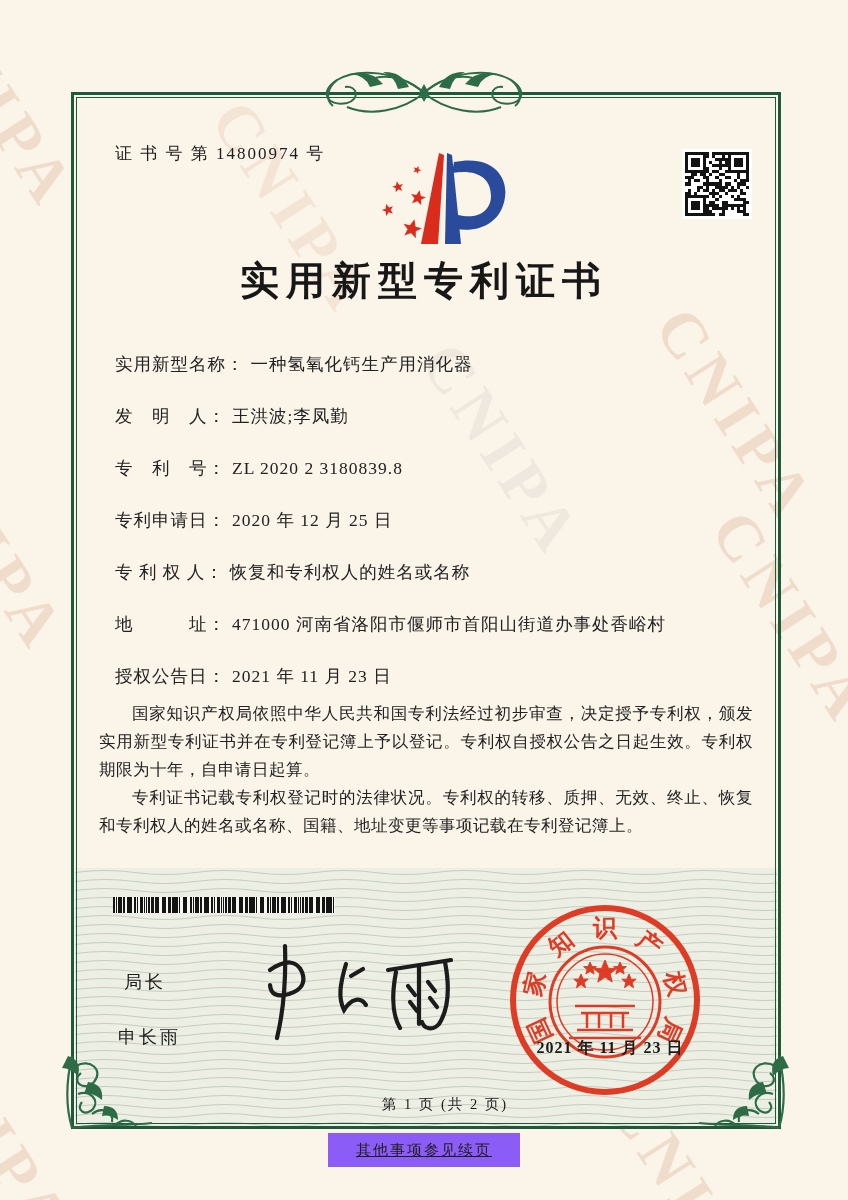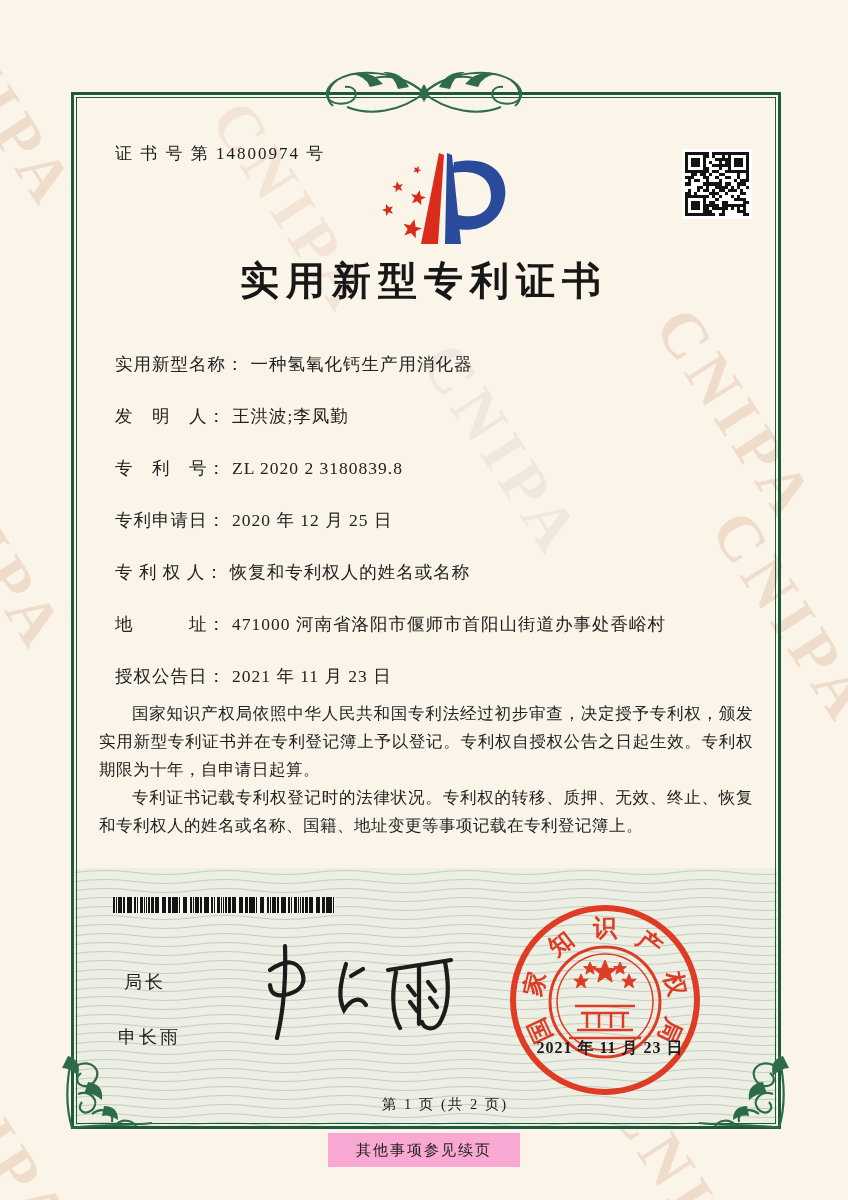--- a/index.html
+++ b/index.html
@@ -65,22 +65,22 @@
   .signature { position:absolute; left:248px; top:938px; }
 
   .seal { position:absolute; left:505px; top:900px; }
   .seal-date { position:absolute; left:520px; top:1038px; width:180px; text-align:center;
                font-size:16px; letter-spacing:1px; color:#1a1a1a; font-weight:bold; }
 
   .page-footer { position:absolute; left:0; top:1095px; width:848px; text-align:center;
                  font-size:14.5px; letter-spacing:2px; color:#1d1d1d;margin-left:21px; }
 
   .note-box { position:absolute; left:328px; top:1133px; width:192px; height:34px;
-              background:#f9a8d4; z-index:4; display:flex; align-items:center; justify-content:center;
-              font-size:15px; letter-spacing:2px; color:#1d1d1d; }
+              background:#8b5cf6; z-index:4; display:flex; align-items:center; justify-content:center;
+              font-size:15px; letter-spacing:2px; color:#1d1d1d;text-decoration:underline; }
 
   .ornament-top { position:absolute; left:299px; top:60px; z-index:4; }
   .ornament-bl  { position:absolute; left:58px;  top:1052px; z-index:4; }
   .ornament-br  { position:absolute; left:695px; top:1052px; z-index:4; transform:scaleX(-1); }
 </style>
 </head>
 <body>
 
 <div class="page">
 

